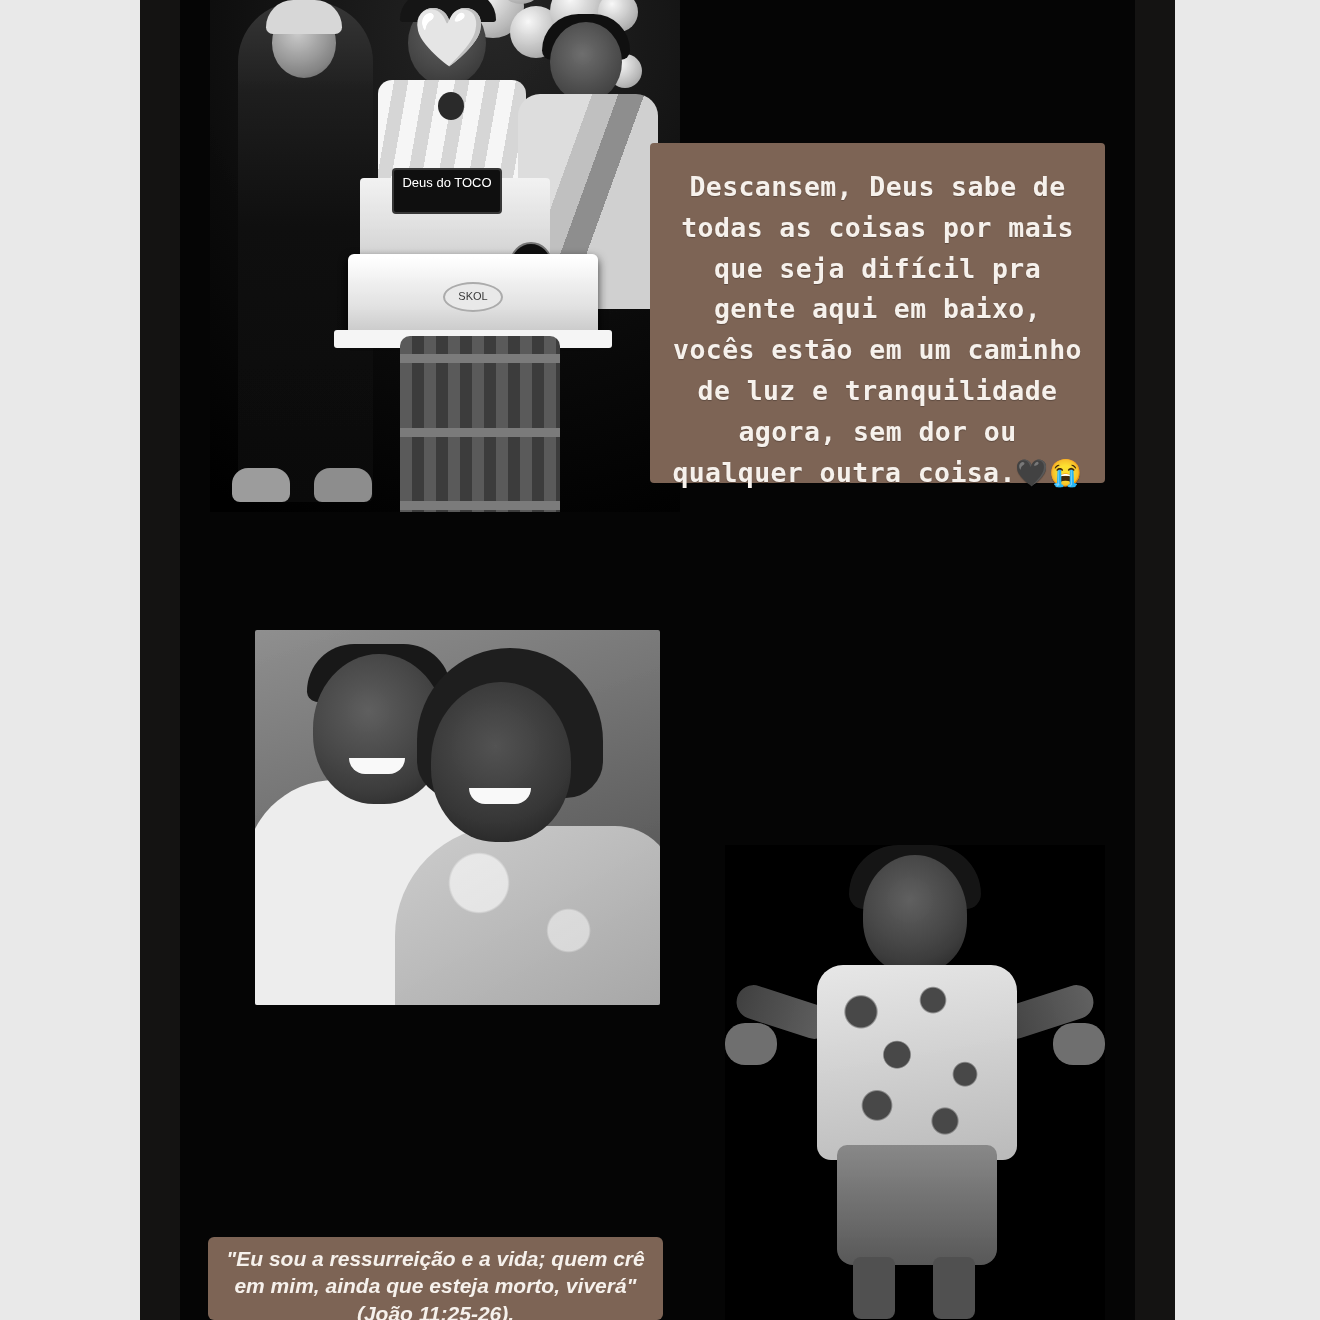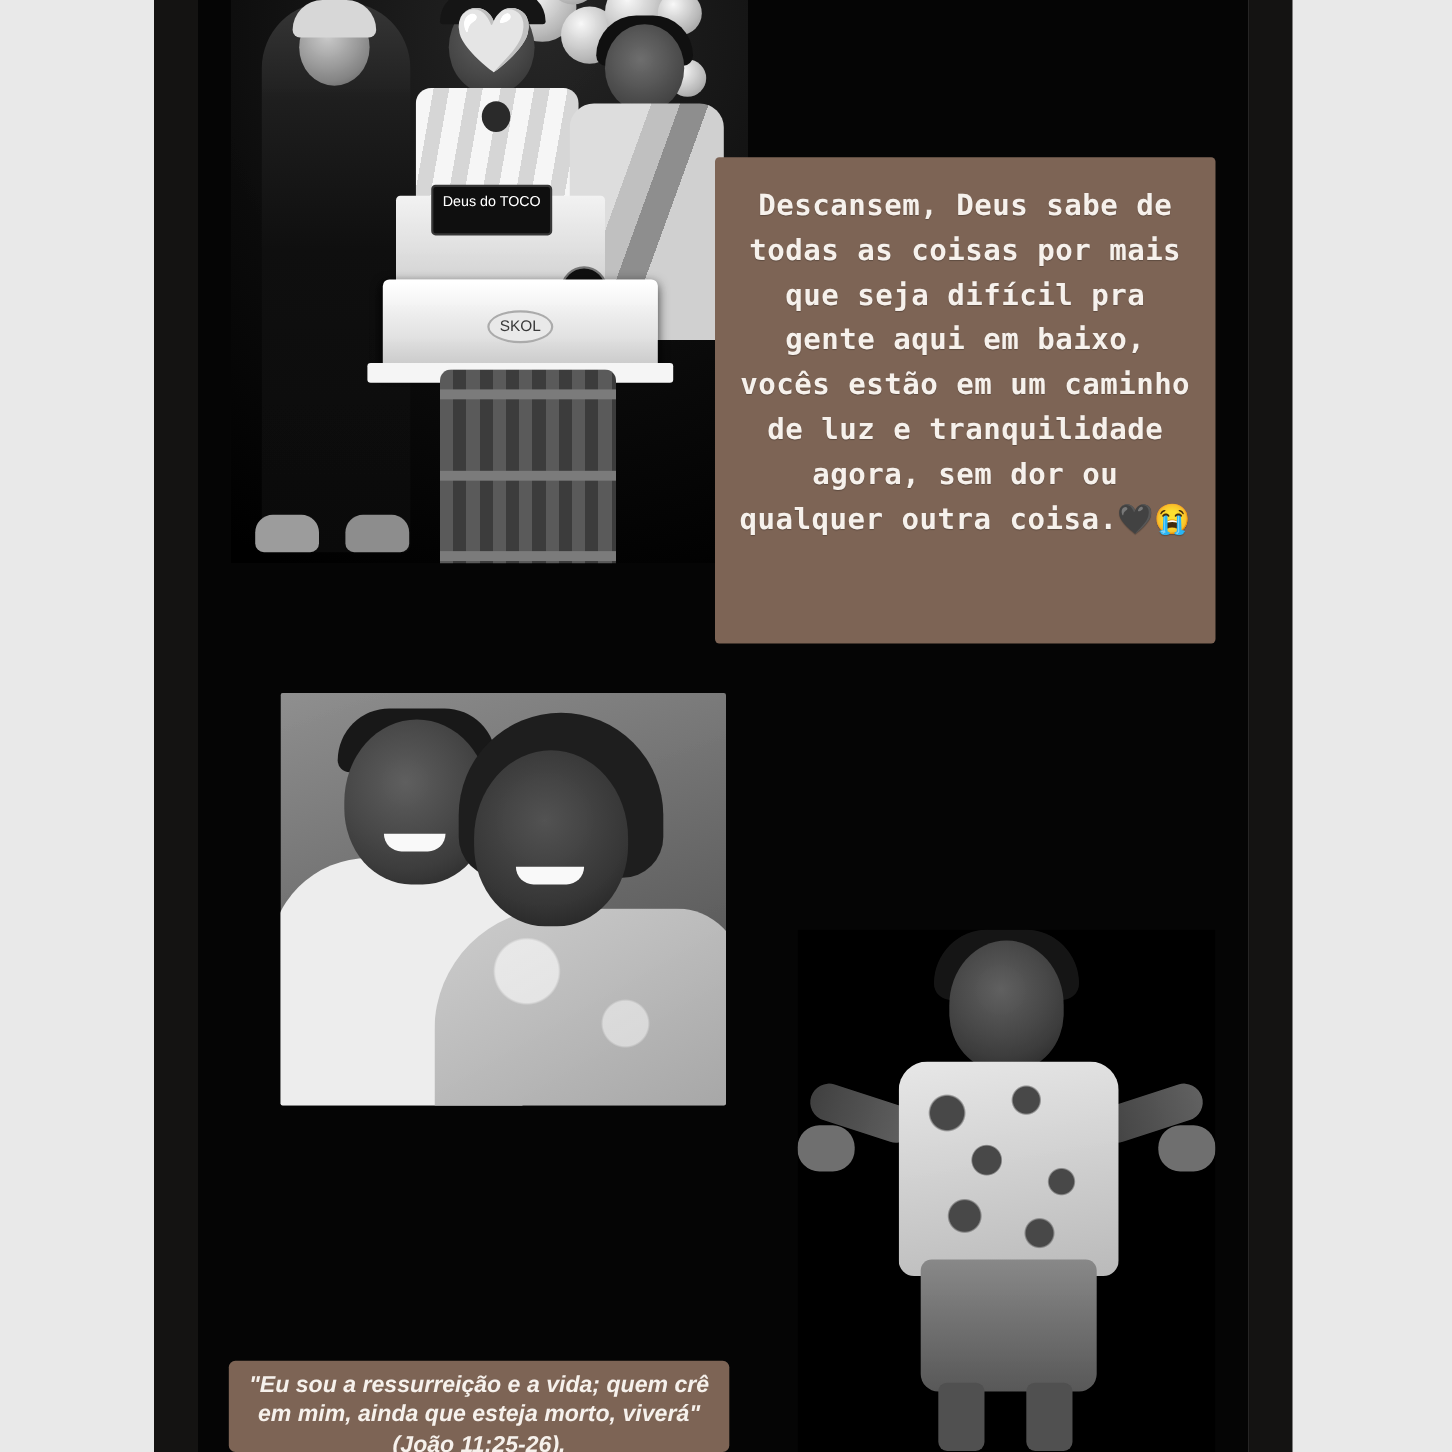--- a/index.html
+++ b/index.html
@@ -172,21 +172,21 @@
   }
   .cake .plate {
     position: absolute; left: -14px; bottom: -12px; width: 278px; height: 18px;
     background: #efefef; border-radius: 3px;
   }
   .cake .logo {
     position: absolute; left: 95px; top: 28px; width: 56px; height: 26px;
     border-radius: 50%;
     background: #e4e4e4;
     border: 2px solid #a9a9a9;
-    color: #3c3c3c; font-size: 14px; text-align: center; line-height: 24px;
+    color: #3c3c3c; font-size: 11px; text-align: center; line-height: 24px;
     font-family: "Liberation Sans", sans-serif;
   }
   .cake-top {
     position: absolute;
     left: 150px; top: 186px; width: 190px; height: 80px;
     background: linear-gradient(180deg,#ededed,#cfcfcf);
     border-radius: 4px;
   }
   .cake-sign {
     position: absolute;
@@ -343,21 +343,21 @@
   .text-card {
     position: absolute;
     background: #7d6455;
     color: #f6f1ec;
     box-sizing: border-box;
   }
   #card-main {
     left: 470px;
     top: 143px;
     width: 455px;
-    height: 442px;
+    height: 340px;
     padding: 24px 18px;
     border-radius: 4px;
     font-family: "DejaVu Sans Mono", monospace;
     font-size: 26.5px;
     line-height: 1.54;
     letter-spacing: 0.4px;
     text-align: center;
     font-weight: bold;
     text-shadow: 0 1px 1px rgba(0,0,0,.25);
   }

